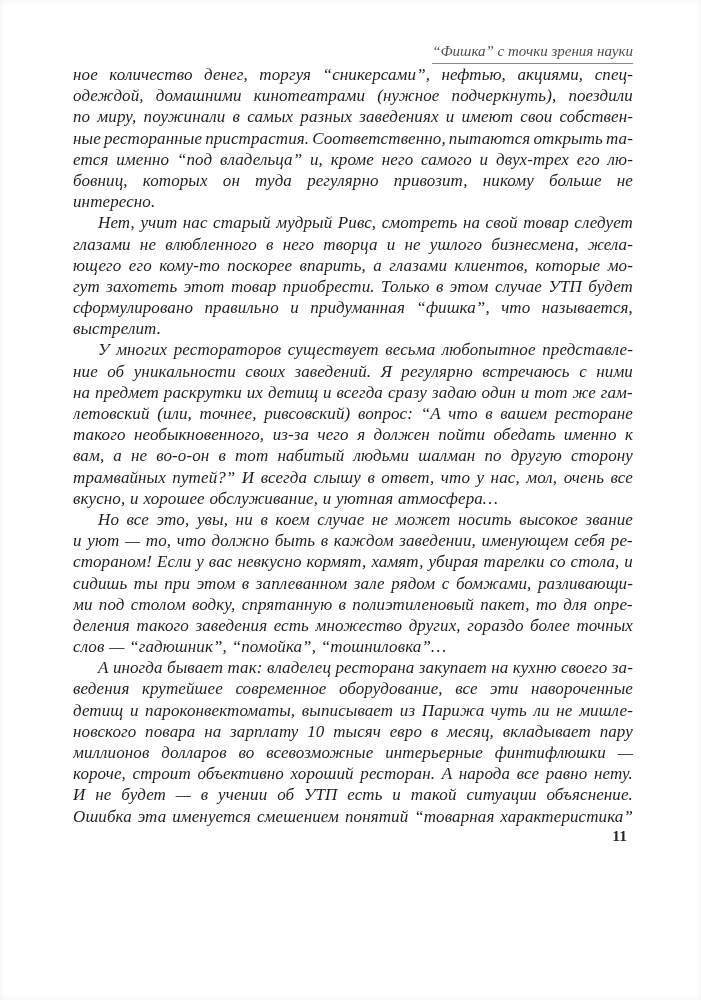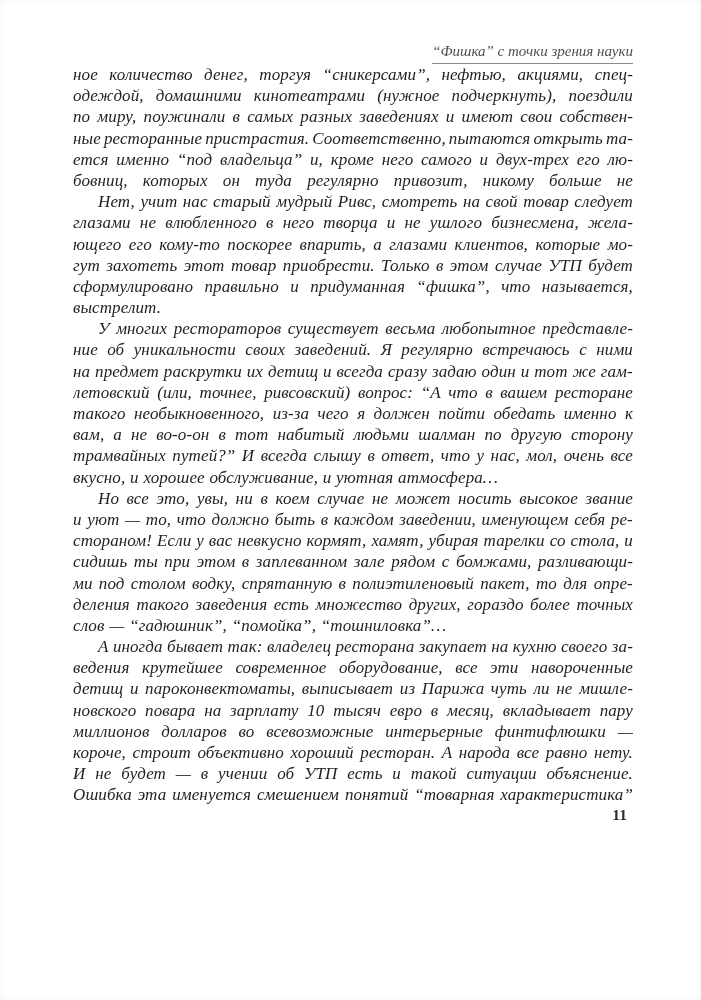--- a/index.html
+++ b/index.html
@@ -128,20 +128,23 @@
         <div class="line">
           <span>бовниц,</span>
           <span>которых</span>
           <span>он</span>
           <span>туда</span>
           <span>регулярно</span>
           <span>привозит,</span>
           <span>никому</span>
           <span>больше</span>
           <span>не</span>
+        </div>
+        <div class="line line-left">
+          <span>интересно.</span>
         </div>
       </div>
       <div class="paragraph">
         <div class="line indent">
           <span>Нет,</span>
           <span>учит</span>
           <span>нас</span>
           <span>старый</span>
           <span>мудрый</span>
           <span>Ривс,</span>

